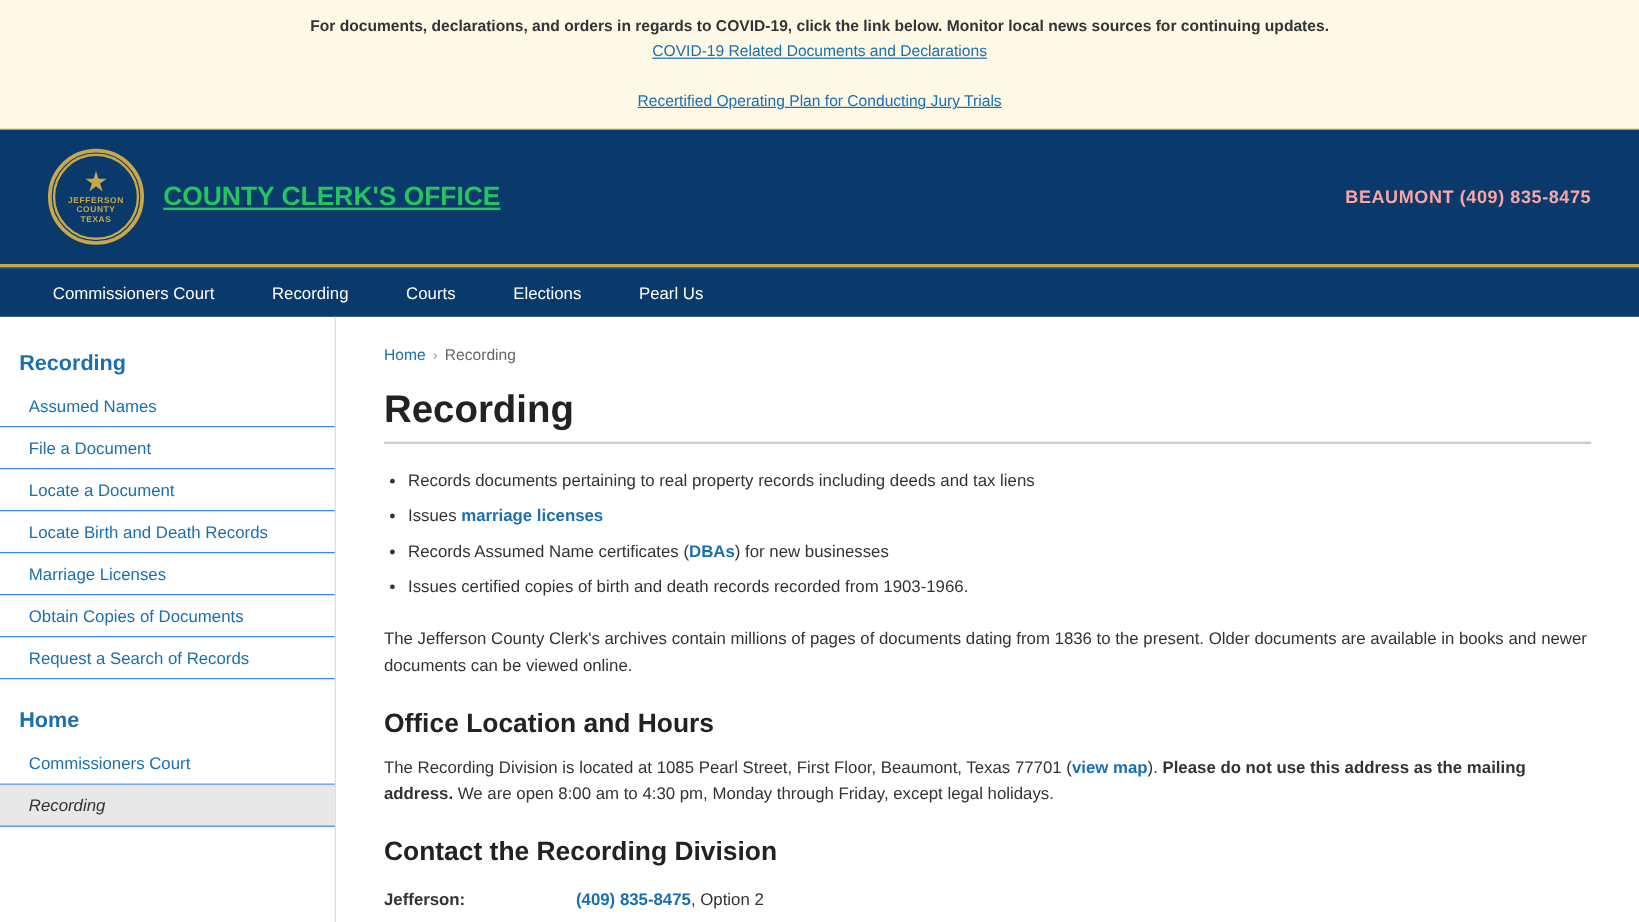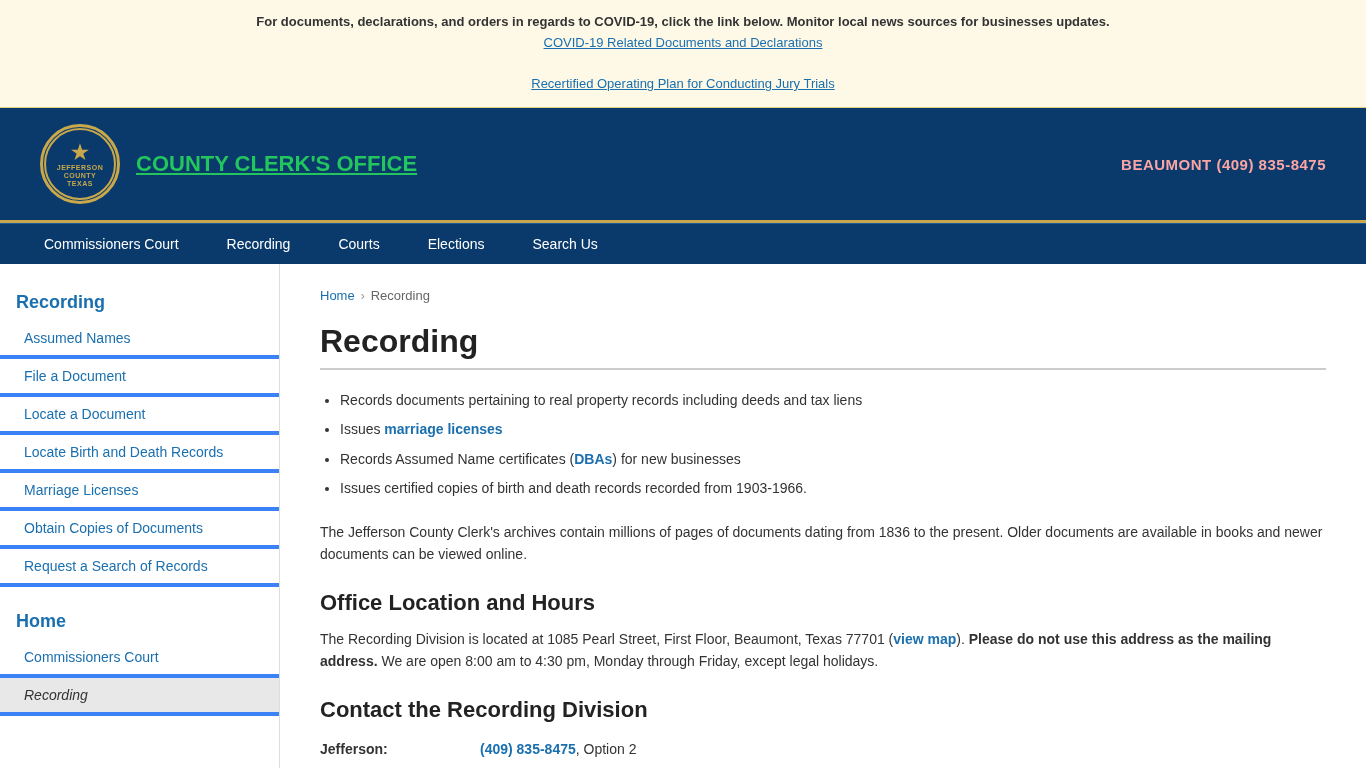--- a/index.html
+++ b/index.html
@@ -133,21 +133,21 @@
       padding: 8px 16px 8px 16px;
       display: block;
     }
     .sidebar-nav { list-style: none; }
     .sidebar-nav li a {
       display: block;
       padding: 9px 16px 9px 24px;
       color: #1a6faf;
       text-decoration: none;
       font-size: 14px;
-      border-bottom: 4px solid #3b82f6;
+      border-bottom: 1px solid #3b82f6;
     }
     .sidebar-nav li a.active {
       background: #e8e8e8;
       color: #333;
       font-style: italic;
     }
 
     
     .main-content {
       flex: 1;
@@ -202,21 +202,21 @@
       vertical-align: top;
       font-size: 14px;
     }
     .contact-label { font-weight: bold; width: 160px; }
     .contact-value a { color: #1a6faf; text-decoration: none; font-weight: bold; }
   </style>
 </head>
 <body>
 
 <div class="alert-banner">
-  <strong>For documents, declarations, and orders in regards to COVID-19, click the link below. Monitor local news sources for businesses updates.</strong><br>
+  <strong>For documents, declarations, and orders in regards to COVID-19, click the link below. Monitor local news sources for continuing updates.</strong><br>
   <a href="#">COVID-19 Related Documents and Declarations</a><br><br>
   <a href="#">Recertified Operating Plan for Conducting Jury Trials</a>
 </div>
 
 <header class="site-header">
   <div class="header-left">
     <div class="seal">
       <div class="seal-inner">
         <span class="seal-star">★</span>
         <span class="seal-text">JEFFERSON<br>COUNTY<br>TEXAS</span>
@@ -239,21 +239,21 @@
     <li>
         <a href="#">Recording</a>
       </li>
     <li>
         <a href="#">Courts</a>
       </li>
     <li>
         <a href="#">Elections</a>
       </li>
     <li>
-        <a href="#">Search Us</a>
+        <a href="#">Pearl Us</a>
       </li>
   </ul>
 </nav>
 
 <div class="page-layout">
 
   <aside class="sidebar">
     <span class="sidebar-section-title">Recording</span>
     <ul class="sidebar-nav">
       <li>

